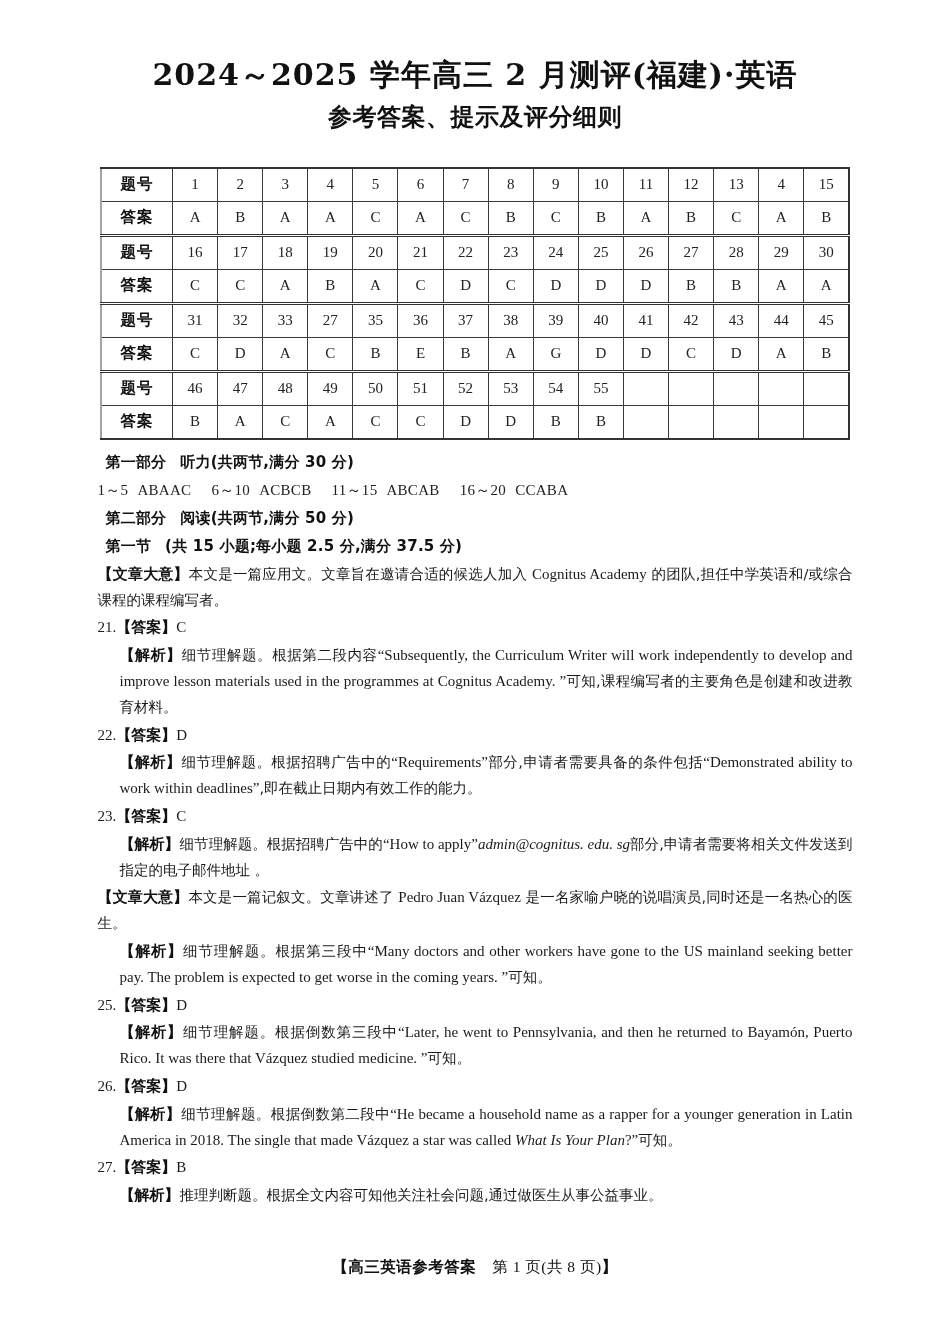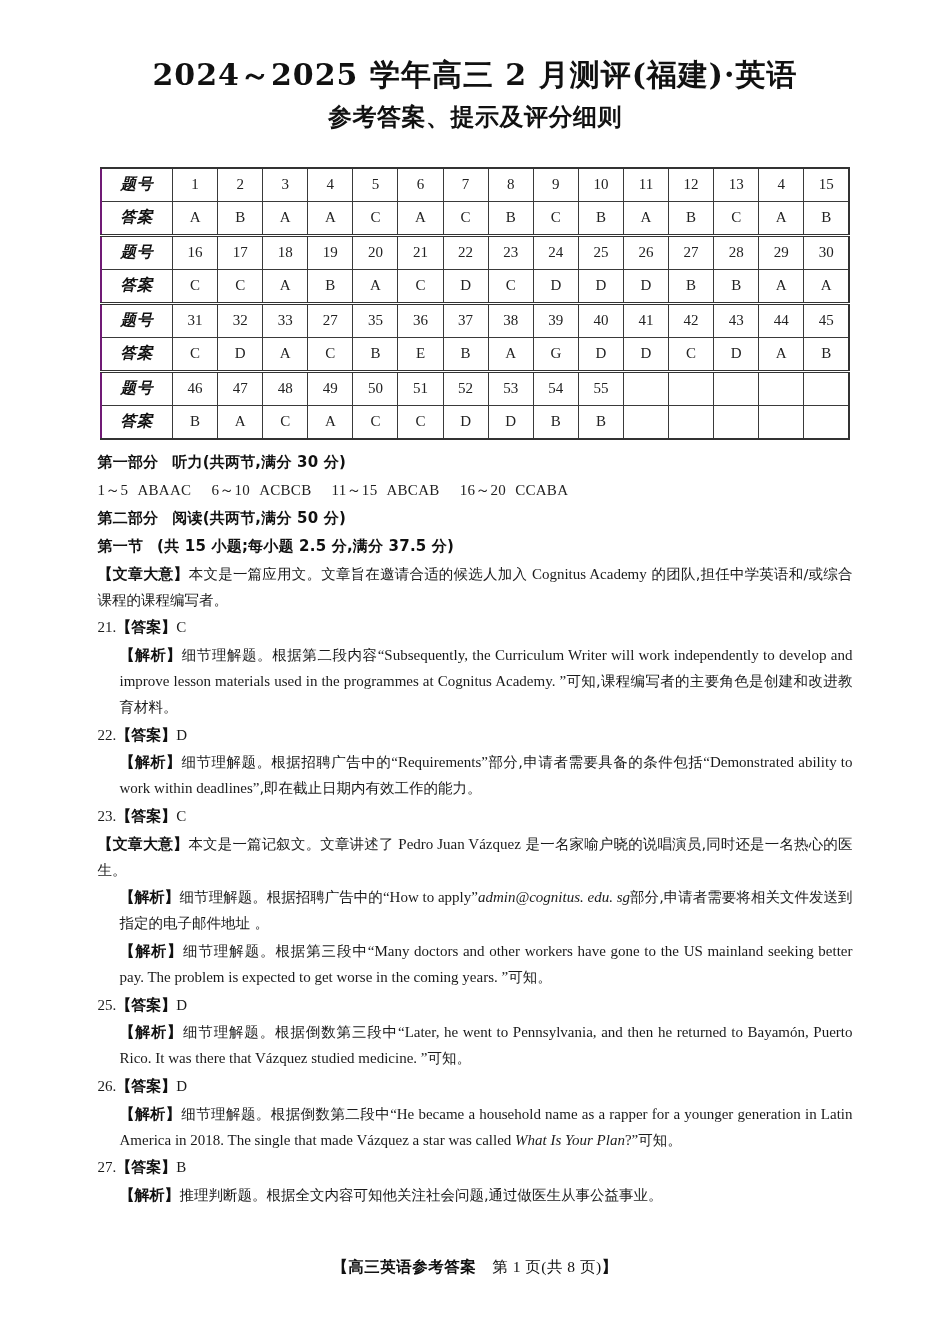--- a/index.html
+++ b/index.html
@@ -78,40 +78,39 @@
   table.answers tr.block-start td {
     border-top: 3px double #333;
   }
   table.answers tr:first-child td {
     border-top: 2px solid #333;
   }
   table.answers tr:last-child td {
     border-bottom: 2px solid #333;
   }
   table.answers td:first-child {
-    border-left: 2px solid #701a75;
-    font-style: italic;
+    border-left: 2px solid #a3a3a3;
   }
   table.answers td:last-child {
     border-right: 2px solid #333;
   }
 
   
   .content {
     width: 755px;
     margin: 10px auto 0 auto;
     font-size: 15px;
     line-height: 1.72;
   }
   .sec-head {
     font-family: "DejaVu Sans", "Liberation Sans", sans-serif;
     font-weight: bold;
     font-size: 15px;
     color: #111;
-    margin: 2px 0 0 0;
+    margin: 2px 0 0 8px;
     letter-spacing: 0.2px;
   }
   .sec-head .gap { display:inline-block; width: 14px; }
   .listen-line {
     font-family: "Liberation Serif", "DejaVu Serif", serif;
     font-size: 15px;
     margin: 3px 0 0 0;
     letter-spacing: 0.3px;
     color: #222;
   }
@@ -343,22 +342,22 @@
       <span>第一节</span><span class="gap"></span><span>(共 15 小题;每小题 2.5 分,满分 37.5 分)</span>
     </div>
 
     <div id="entries">
         <div class="para"><span class="tag">【文章大意】</span><span class="cn">本文是一篇应用文。文章旨在邀请合适的候选人加入 </span><span class="en">Cognitus Academy</span><span class="cn"> 的团队,担任中学英语和/或综合课程的课程编写者。</span></div>
         <div class="para"><span class="qnum">21.</span><span class="tag">【答案】</span><span class="en">C</span></div>
         <div class="para hang"><span class="tag">【解析】</span><span class="cn">细节理解题。根据第二段内容</span><span class="en">“Subsequently, the Curriculum Writer will work independently to develop and improve lesson materials used in the programmes at Cognitus Academy. ”</span><span class="cn">可知,课程编写者的主要角色是创建和改进教育材料。</span></div>
         <div class="para"><span class="qnum">22.</span><span class="tag">【答案】</span><span class="en">D</span></div>
         <div class="para hang"><span class="tag">【解析】</span><span class="cn">细节理解题。根据招聘广告中的</span><span class="en">“Requirements”</span><span class="cn">部分,申请者需要具备的条件包括</span><span class="en">“Demonstrated ability to work within deadlines”</span><span class="cn">,即在截止日期内有效工作的能力。</span></div>
         <div class="para"><span class="qnum">23.</span><span class="tag">【答案】</span><span class="en">C</span></div>
+        <div class="para hang"><span class="tag">【解析】</span><span class="cn">细节理解题。根据招聘广告中的</span><span class="en">“How to apply”</span><span class="it">admin@cognitus. edu. sg</span><span class="cn">部分,申请者需要将相关文件发送到指定的电子邮件地址 </span><span class="cn">。</span></div>
         <div class="para"><span class="tag">【文章大意】</span><span class="cn">本文是一篇记叙文。文章讲述了 </span><span class="en">Pedro Juan Vázquez</span><span class="cn"> 是一名家喻户晓的说唱演员,同时还是一名热心的医生。</span></div>
-        <div class="para hang"><span class="tag">【解析】</span><span class="cn">细节理解题。根据招聘广告中的</span><span class="en">“How to apply”</span><span class="it">admin@cognitus. edu. sg</span><span class="cn">部分,申请者需要将相关文件发送到指定的电子邮件地址 </span><span class="cn">。</span></div>
         <div class="para hang"><span class="tag">【解析】</span><span class="cn">细节理解题。根据第三段中</span><span class="en">“Many doctors and other workers have gone to the US mainland seeking better pay. The problem is expected to get worse in the coming years. ”</span><span class="cn">可知。</span></div>
         <div class="para"><span class="qnum">25.</span><span class="tag">【答案】</span><span class="en">D</span></div>
         <div class="para hang"><span class="tag">【解析】</span><span class="cn">细节理解题。根据倒数第三段中</span><span class="en">“Later, he went to Pennsylvania, and then he returned to Bayamón, Puerto Rico. It was there that Vázquez studied medicine. ”</span><span class="cn">可知。</span></div>
         <div class="para"><span class="qnum">26.</span><span class="tag">【答案】</span><span class="en">D</span></div>
         <div class="para hang"><span class="tag">【解析】</span><span class="cn">细节理解题。根据倒数第二段中</span><span class="en">“He became a household name as a rapper for a younger generation in Latin America in 2018. The single that made Vázquez a star was called </span><span class="it">What Is Your Plan</span><span class="en">?”</span><span class="cn">可知。</span></div>
         <div class="para"><span class="qnum">27.</span><span class="tag">【答案】</span><span class="en">B</span></div>
         <div class="para hang"><span class="tag">【解析】</span><span class="cn">推理判断题。根据全文内容可知他关注社会问题,通过做医生从事公益事业。</span></div>
       </div>
   </div>
 

